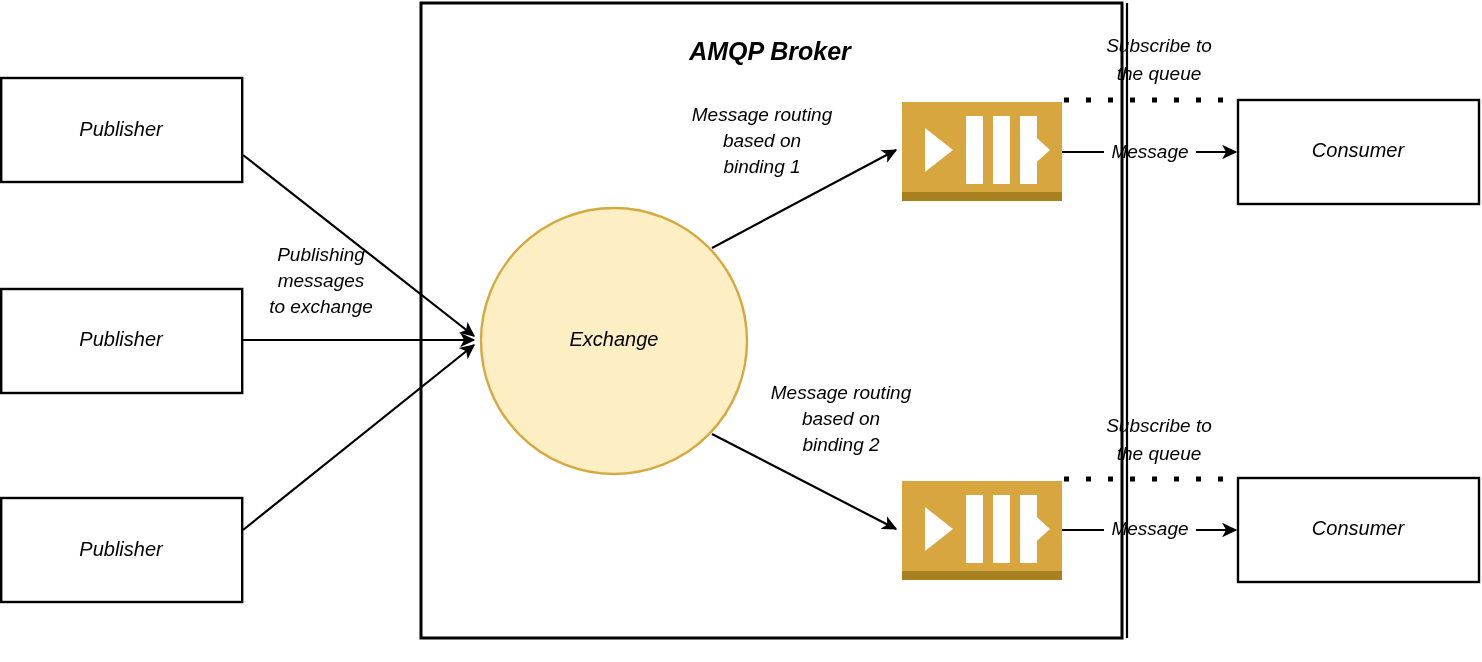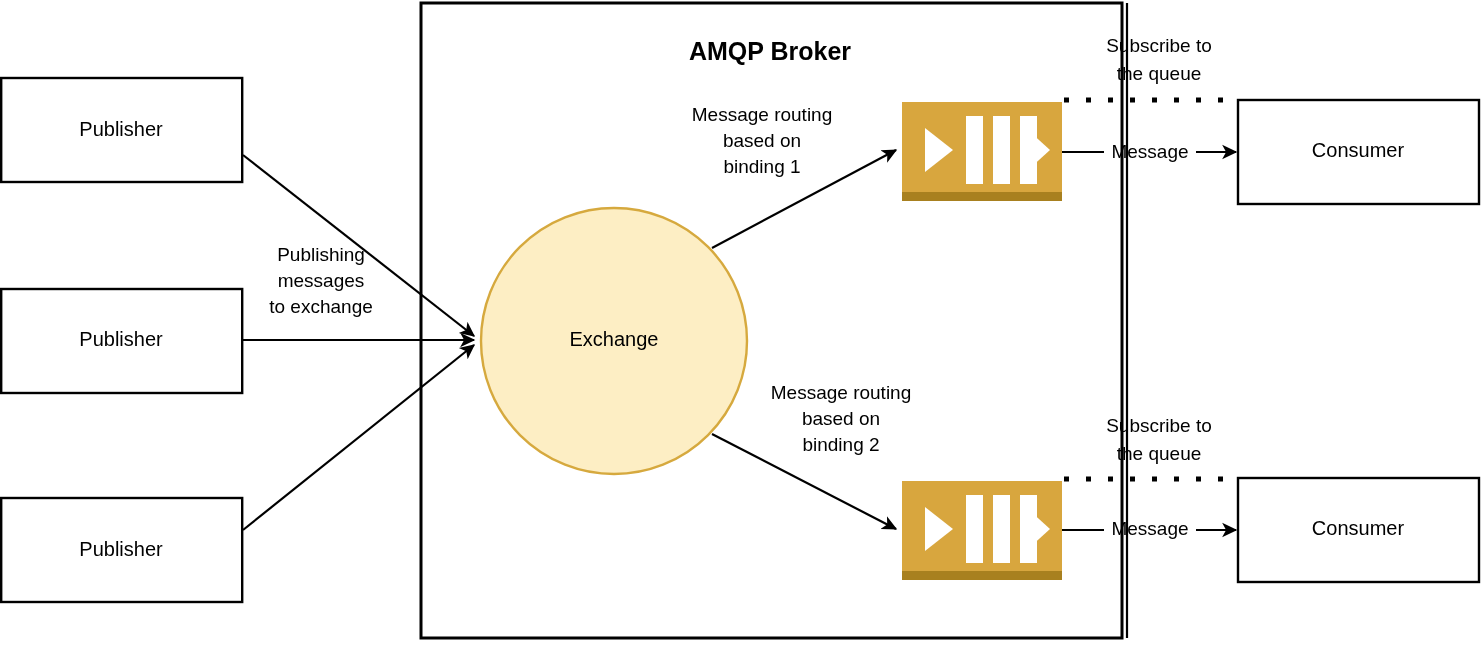--- a/index.html
+++ b/index.html
@@ -10,20 +10,21 @@
   }
   body {
     font-family: "Liberation Sans", sans-serif;
   }
   #diagram-canvas {
     position: relative;
     width: 1482px;
     height: 662px;
     background: #ffffff;
     overflow: hidden;
+    font-style: italic;
   }
   svg.layer {
     position: absolute;
     top: 0;
     left: 0;
     width: 1482px;
     height: 662px;
   }
   .node-box {
     fill: #ffffff;

